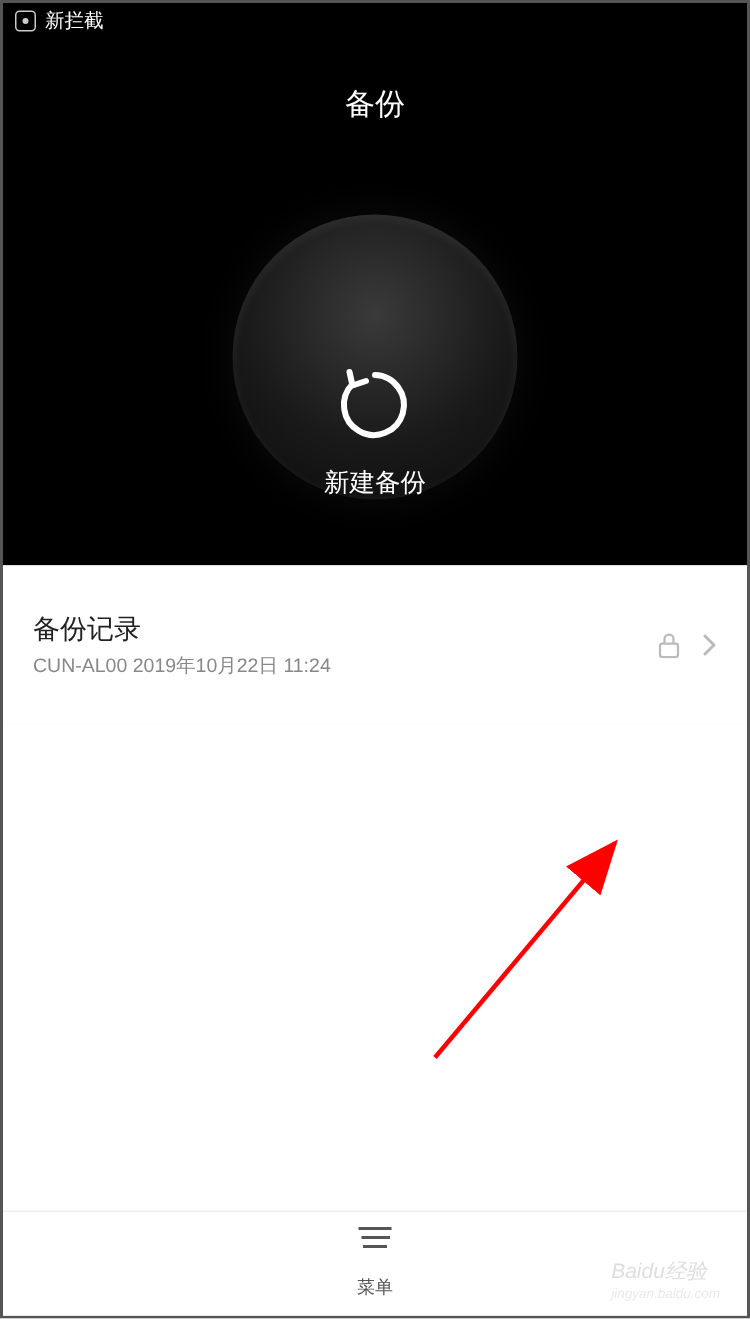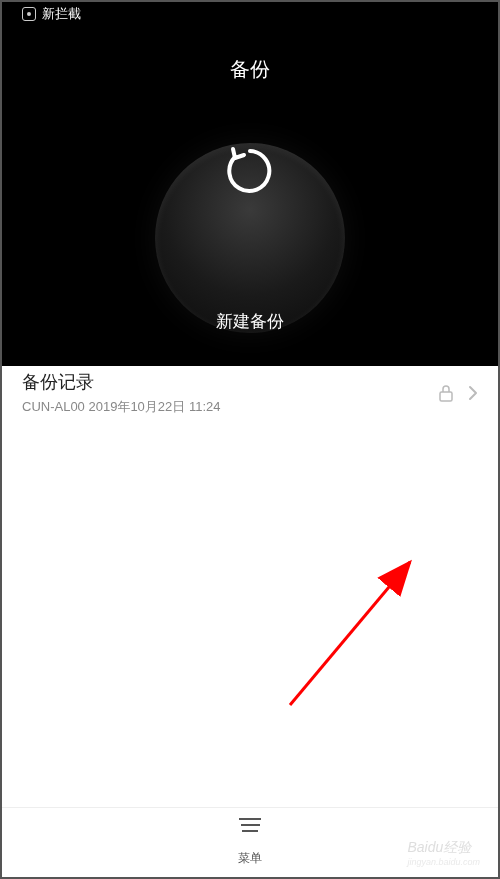--- a/index.html
+++ b/index.html
@@ -20,21 +20,21 @@
       height: 100%;
       display: flex;
       flex-direction: column;
       border: 2px solid #555;
     }
     .status-bar {
       height: 24px;
       background: #000;
       display: flex;
       align-items: center;
-      padding: 0 20px;
+      padding: 0 8px;
       gap: 6px;
     }
     .status-icon {
       width: 14px;
       height: 14px;
       border: 1.5px solid #ccc;
       border-radius: 3px;
       display: flex;
       align-items: center;
       justify-content: center;
@@ -46,42 +46,42 @@
       background: #ccc;
       border-radius: 50%;
     }
     .status-text {
       color: #fff;
       font-size: 13px;
     }
     .top-section {
       background: #000;
       flex: 0 0 auto;
-      padding-bottom: 33px;
+      padding-bottom: 44px;
       display: flex;
       flex-direction: column;
       align-items: center;
     }
     .page-title {
       color: #fff;
       font-size: 20px;
       font-weight: 400;
       margin-top: 30px;
       margin-bottom: 60px;
     }
     .backup-circle {
       width: 190px;
       height: 190px;
       border-radius: 50%;
       background: radial-gradient(circle at 50% 35%, #3a3a3a 0%, #1a1a1a 55%, #0a0a0a 100%);
       box-shadow: 0 0 30px rgba(255,255,255,0.05), inset 0 2px 8px rgba(255,255,255,0.08);
       display: flex;
       flex-direction: column;
       align-items: center;
-      justify-content: space-between;
+      justify-content: flex-end;
       cursor: pointer;
     }
     .refresh-icon {
       width: 56px;
       height: 56px;
       margin-bottom: 12px;
     }
     .backup-label {
       color: #fff;
       font-size: 17px;
@@ -107,21 +107,21 @@
       font-size: 16px;
     }
     .bottom-section {
       flex: 1;
       background: #f5f5f5;
       display: flex;
       flex-direction: column;
     }
     .backup-record {
       background: #fff;
-      padding: 4px 20px;
+      padding: 30px 20px;
       display: flex;
       align-items: center;
       justify-content: space-between;
       cursor: pointer;
     }
     .record-left {
       display: flex;
       flex-direction: column;
       gap: 4px;
     }

